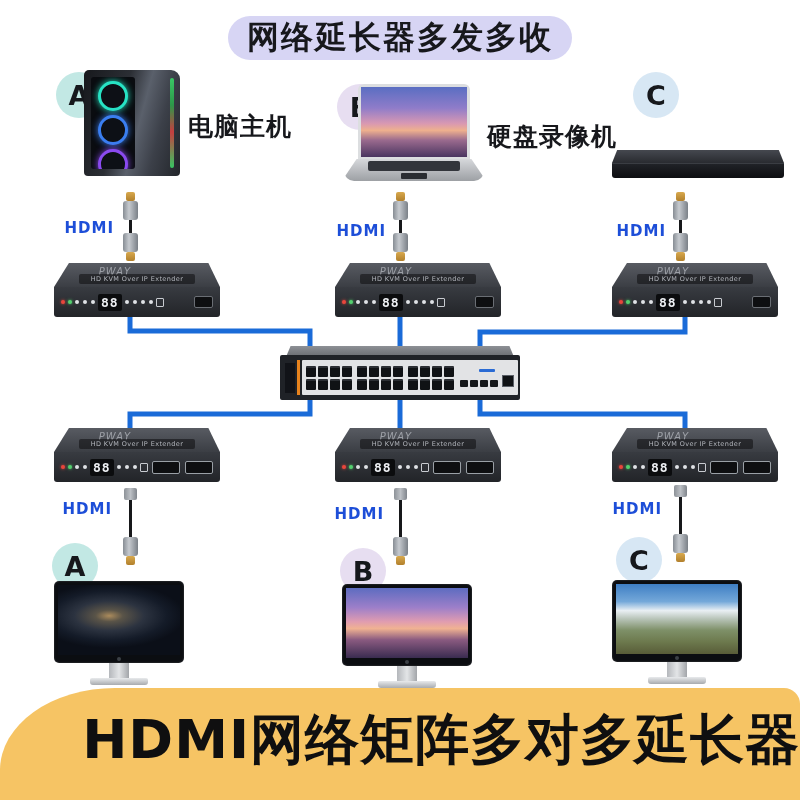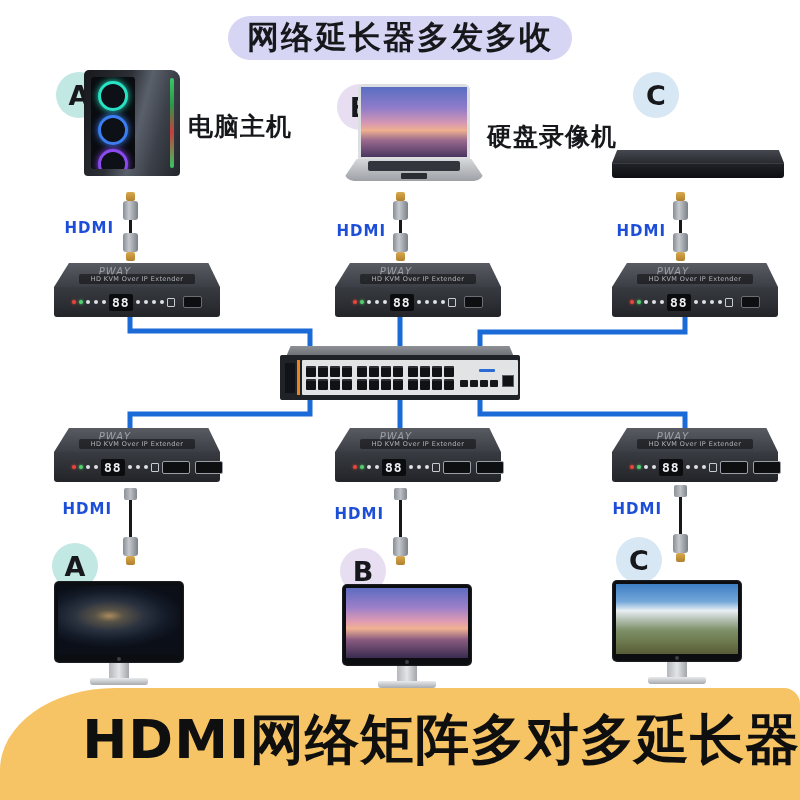--- a/index.html
+++ b/index.html
@@ -28,21 +28,21 @@
               color:#1d4ed8;letter-spacing:1px;}
   
   .extbox{position:absolute;width:166px;}
   .ext-top{height:24px;background:linear-gradient(#585b62,#3b3e44);
            clip-path:polygon(9% 0,93% 0,100% 100%,0 100%);position:relative;}
   .ext-brand{position:absolute;top:3px;left:27%;font-style:italic;font-size:10px;color:#9da0a7;letter-spacing:1px;}
   .ext-band{position:absolute;bottom:3px;left:15%;right:15%;height:10px;background:rgba(12,13,15,.55);
             border-radius:2px;color:#b4b7be;font-size:6.5px;text-align:center;line-height:10px;letter-spacing:.4px;
             overflow:hidden;white-space:nowrap;}
   .ext-front{height:30px;background:linear-gradient(#383b41,#222428);border-radius:0 0 3px 3px;
-             display:flex;align-items:center;gap:3px;padding:0 18px;}
+             display:flex;align-items:center;gap:3px;padding:0 7px;}
   .led{width:4px;height:4px;border-radius:50%;flex:none;}
   .led.red{background:#e8463c;box-shadow:0 0 3px #e8463c;}
   .led.green{background:#53d06e;box-shadow:0 0 3px #53d06e;}
   .led.white{background:#dfe2e6;}
   .dots{display:flex;gap:4px;align-items:center;}
   .seg{background:#0b0c0e;border-radius:2px;padding:0 3px;height:17px;line-height:17px;
        font-family:"DejaVu Sans Mono","Liberation Mono",monospace;font-weight:bold;font-size:13px;
        color:#eef0f4;letter-spacing:1px;flex:none;}
   .micro-icon{width:6px;height:7px;border:1px solid #c8cbd0;border-radius:1px;flex:none;}
   .port-sm{width:17px;height:10px;border:1px solid #6a6e74;background:#0e0f11;border-radius:2px;

